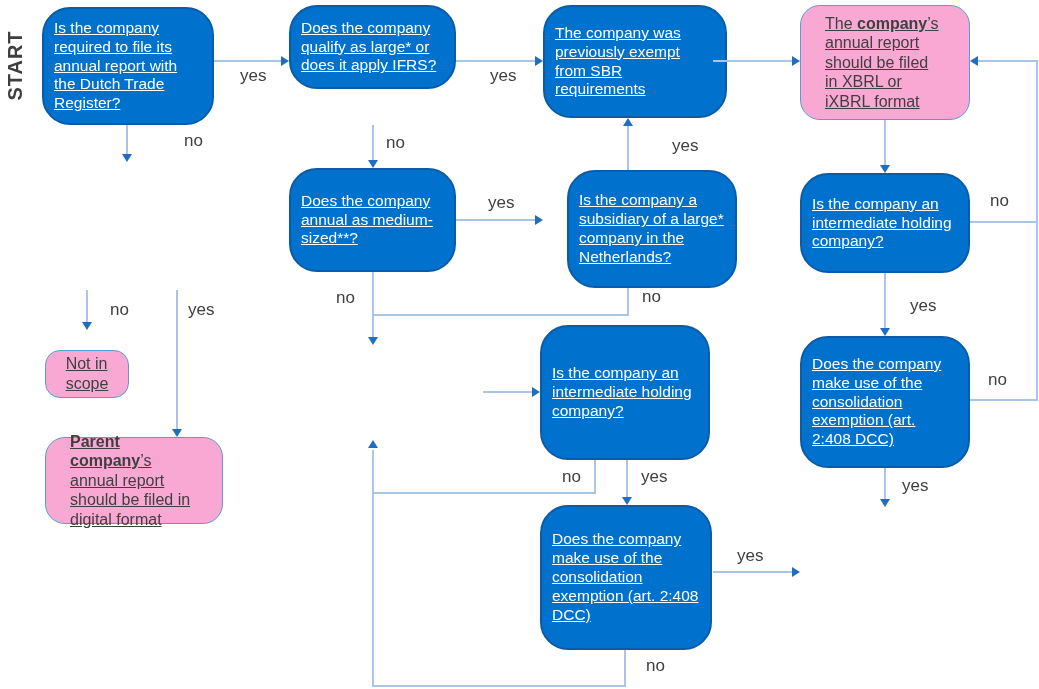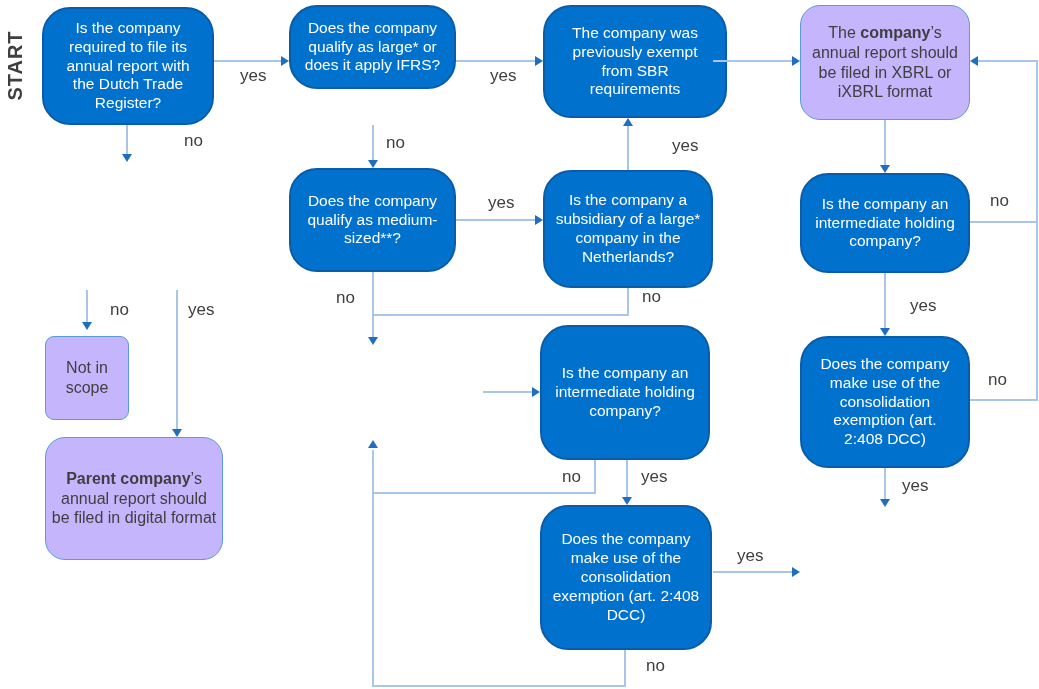--- a/index.html
+++ b/index.html
@@ -10,29 +10,29 @@
     --arrow:#1F6EC0;
     --dark-text:#3F3F3F;
   }
   html,body{margin:0;padding:0;background:#fff;}
   .canvas{
     position:relative;width:1039px;height:689px;background:#fff;overflow:hidden;
     font-family:"Liberation Sans",sans-serif;
   }
   .node{
     position:absolute;display:flex;align-items:center;justify-content:center;
-    text-align:center;box-sizing:border-box;line-height:1.22;
+    text-align:left;box-sizing:border-box;line-height:1.22;text-decoration:underline;
   }
   .node.blue{
     background:var(--blue-fill);border:2px solid var(--blue-border);
     border-radius:28px;color:#fff;font-size:15.5px;padding:6px 10px;
   }
   .node.white{
-    background:#c4b5fd;border:1.5px solid var(--outline-border);
-    border-radius:20px;color:var(--dark-text);font-size:16px;padding:6px 4px;
+    background:#f9a8d4;border:1.5px solid var(--outline-border);
+    border-radius:20px;color:var(--dark-text);font-size:16px;padding:6px 24px;
   }
   .node .b{font-weight:bold;}
   .start-label{
     position:absolute;left:2px;top:22px;width:26px;height:86px;
     display:flex;align-items:center;justify-content:center;
     color:var(--dark-text);font-weight:bold;font-size:20px;letter-spacing:1px;
   }
   .start-label span{transform:rotate(-90deg);white-space:nowrap;}
   .hl{position:absolute;height:1.5px;background:var(--line);}
   .vl{position:absolute;width:1.5px;background:var(--line);}
@@ -63,36 +63,36 @@
   <div class="node blue" style="left:543px;top:5px;width:184px;height:113px;">
     <span>The company was previously exempt from SBR requirements</span>
   </div>
 
   <div class="node white" style="left:800px;top:5px;width:170px;height:115px;">
     <span><span>The </span><span class="b">company</span><span>’s annual report should be filed in XBRL or iXBRL format</span></span>
   </div>
 
 
   <div class="node blue" style="left:289px;top:168px;width:167px;height:104px;">
-    <span>Does the company qualify as medium-sized**?</span>
+    <span>Does the company annual as medium-sized**?</span>
   </div>
 
-  <div class="node blue" style="left:543px;top:170px;width:170px;height:118px;">
+  <div class="node blue" style="left:567px;top:170px;width:170px;height:118px;">
     <span>Is the company a subsidiary of a large* company in the Netherlands?</span>
   </div>
 
   <div class="node blue" style="left:800px;top:173px;width:170px;height:100px;">
     <span>Is the company an intermediate holding company?</span>
   </div>
 
-  <div class="node white" style="left:45px;top:336px;width:84px;height:84px;border-radius:9px;">
+  <div class="node white" style="left:45px;top:350px;width:84px;height:48px;border-radius:15px;">
     <span>Not in scope</span>
   </div>
 
-  <div class="node white" style="left:45px;top:437px;width:178px;height:123px;">
+  <div class="node white" style="left:45px;top:437px;width:178px;height:87px;">
     <span><span class="b">Parent company</span><span>’s annual report should be filed in digital format</span></span>
   </div>
 
 
   <div class="node blue" style="left:540px;top:325px;width:170px;height:135px;">
     <span>Is the company an intermediate holding company?</span>
   </div>
 
   <div class="node blue" style="left:800px;top:336px;width:170px;height:132px;">
     <span>Does the company make use of the consolidation exemption (art. 2:408 DCC)</span>

